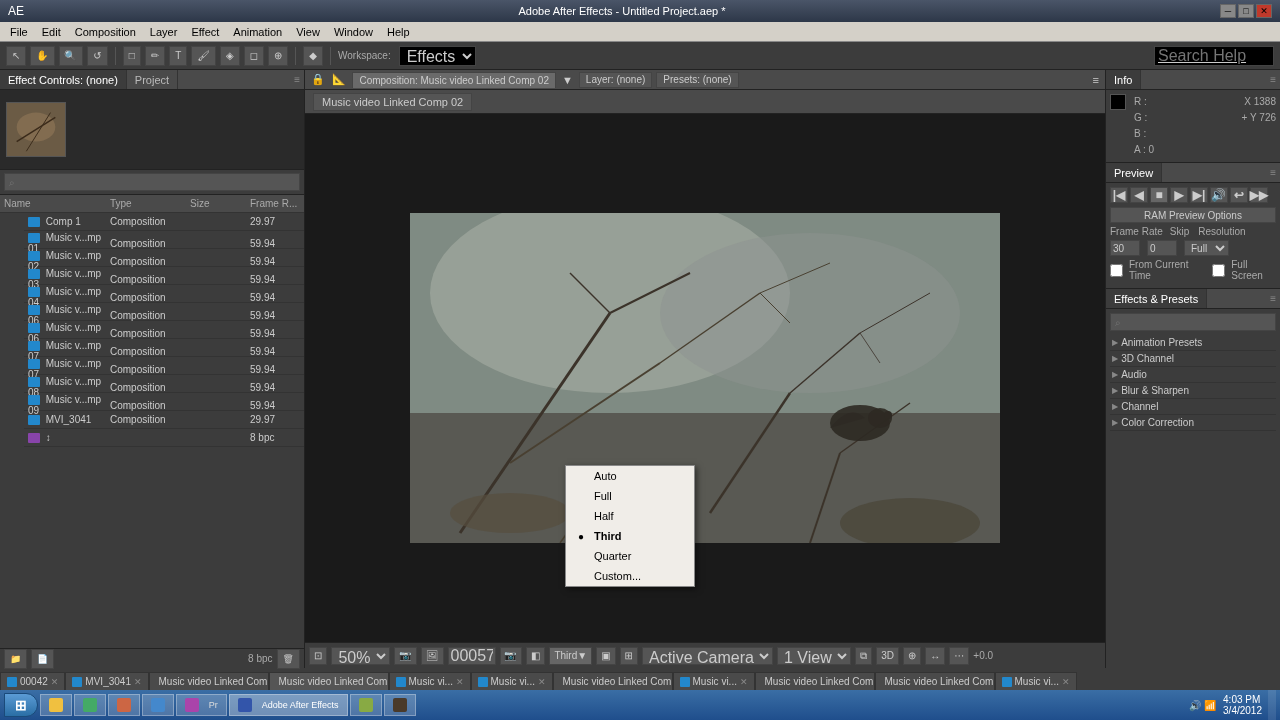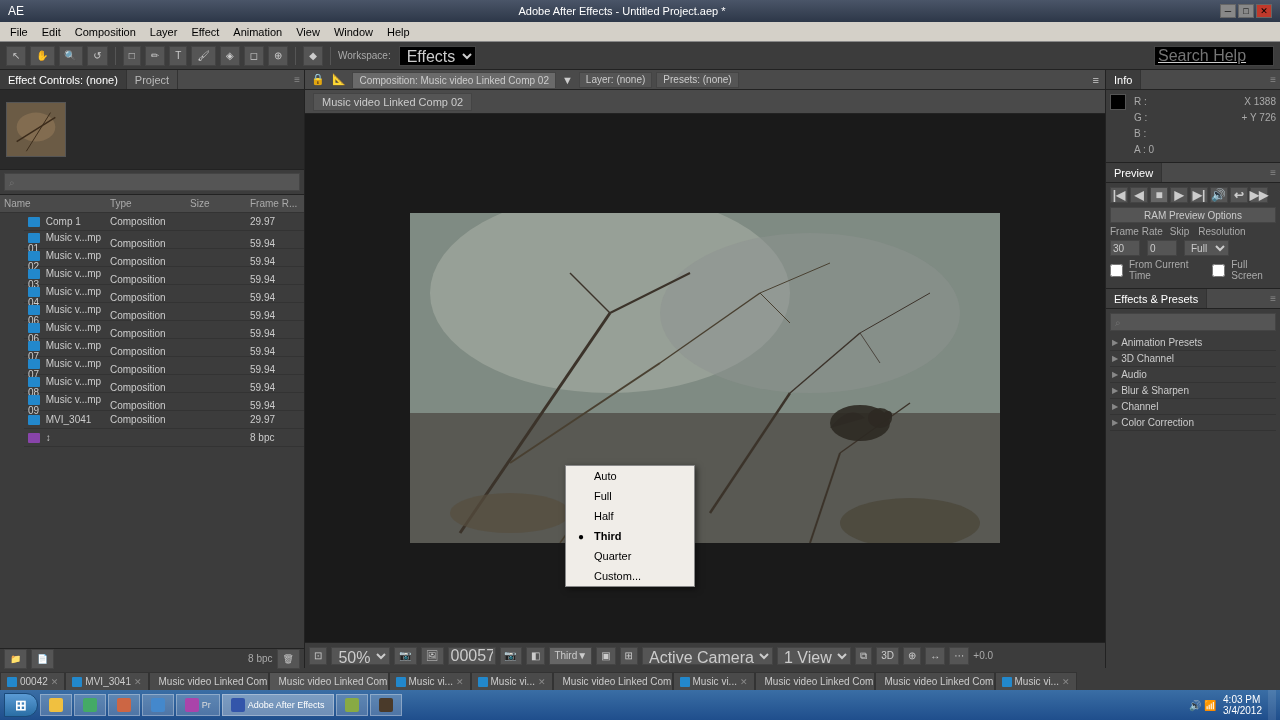--- a/index.html
+++ b/index.html
@@ -436,21 +436,21 @@
       width: 1280px;
     }
     .task-btn {
       background: rgba(255,255,255,0.2);
       border: 1px solid rgba(255,255,255,0.3);
       color: #fff;
       padding: 2px 8px;
       font-size: 10px;
       height: 22px;
       cursor: pointer;
-      display: flex; align-items: center; gap: 3px;
+      display: flex; align-items: center; gap: 10px;
     }
     .task-btn .tb-icon {
       width: 14px; height: 14px;
       border-radius: 2px;
       display: inline-block;
     }
     #taskbar-right {
       margin-left: auto;
       display: flex; align-items: center; gap: 6px;
       color: #fff; font-size: 10px;

